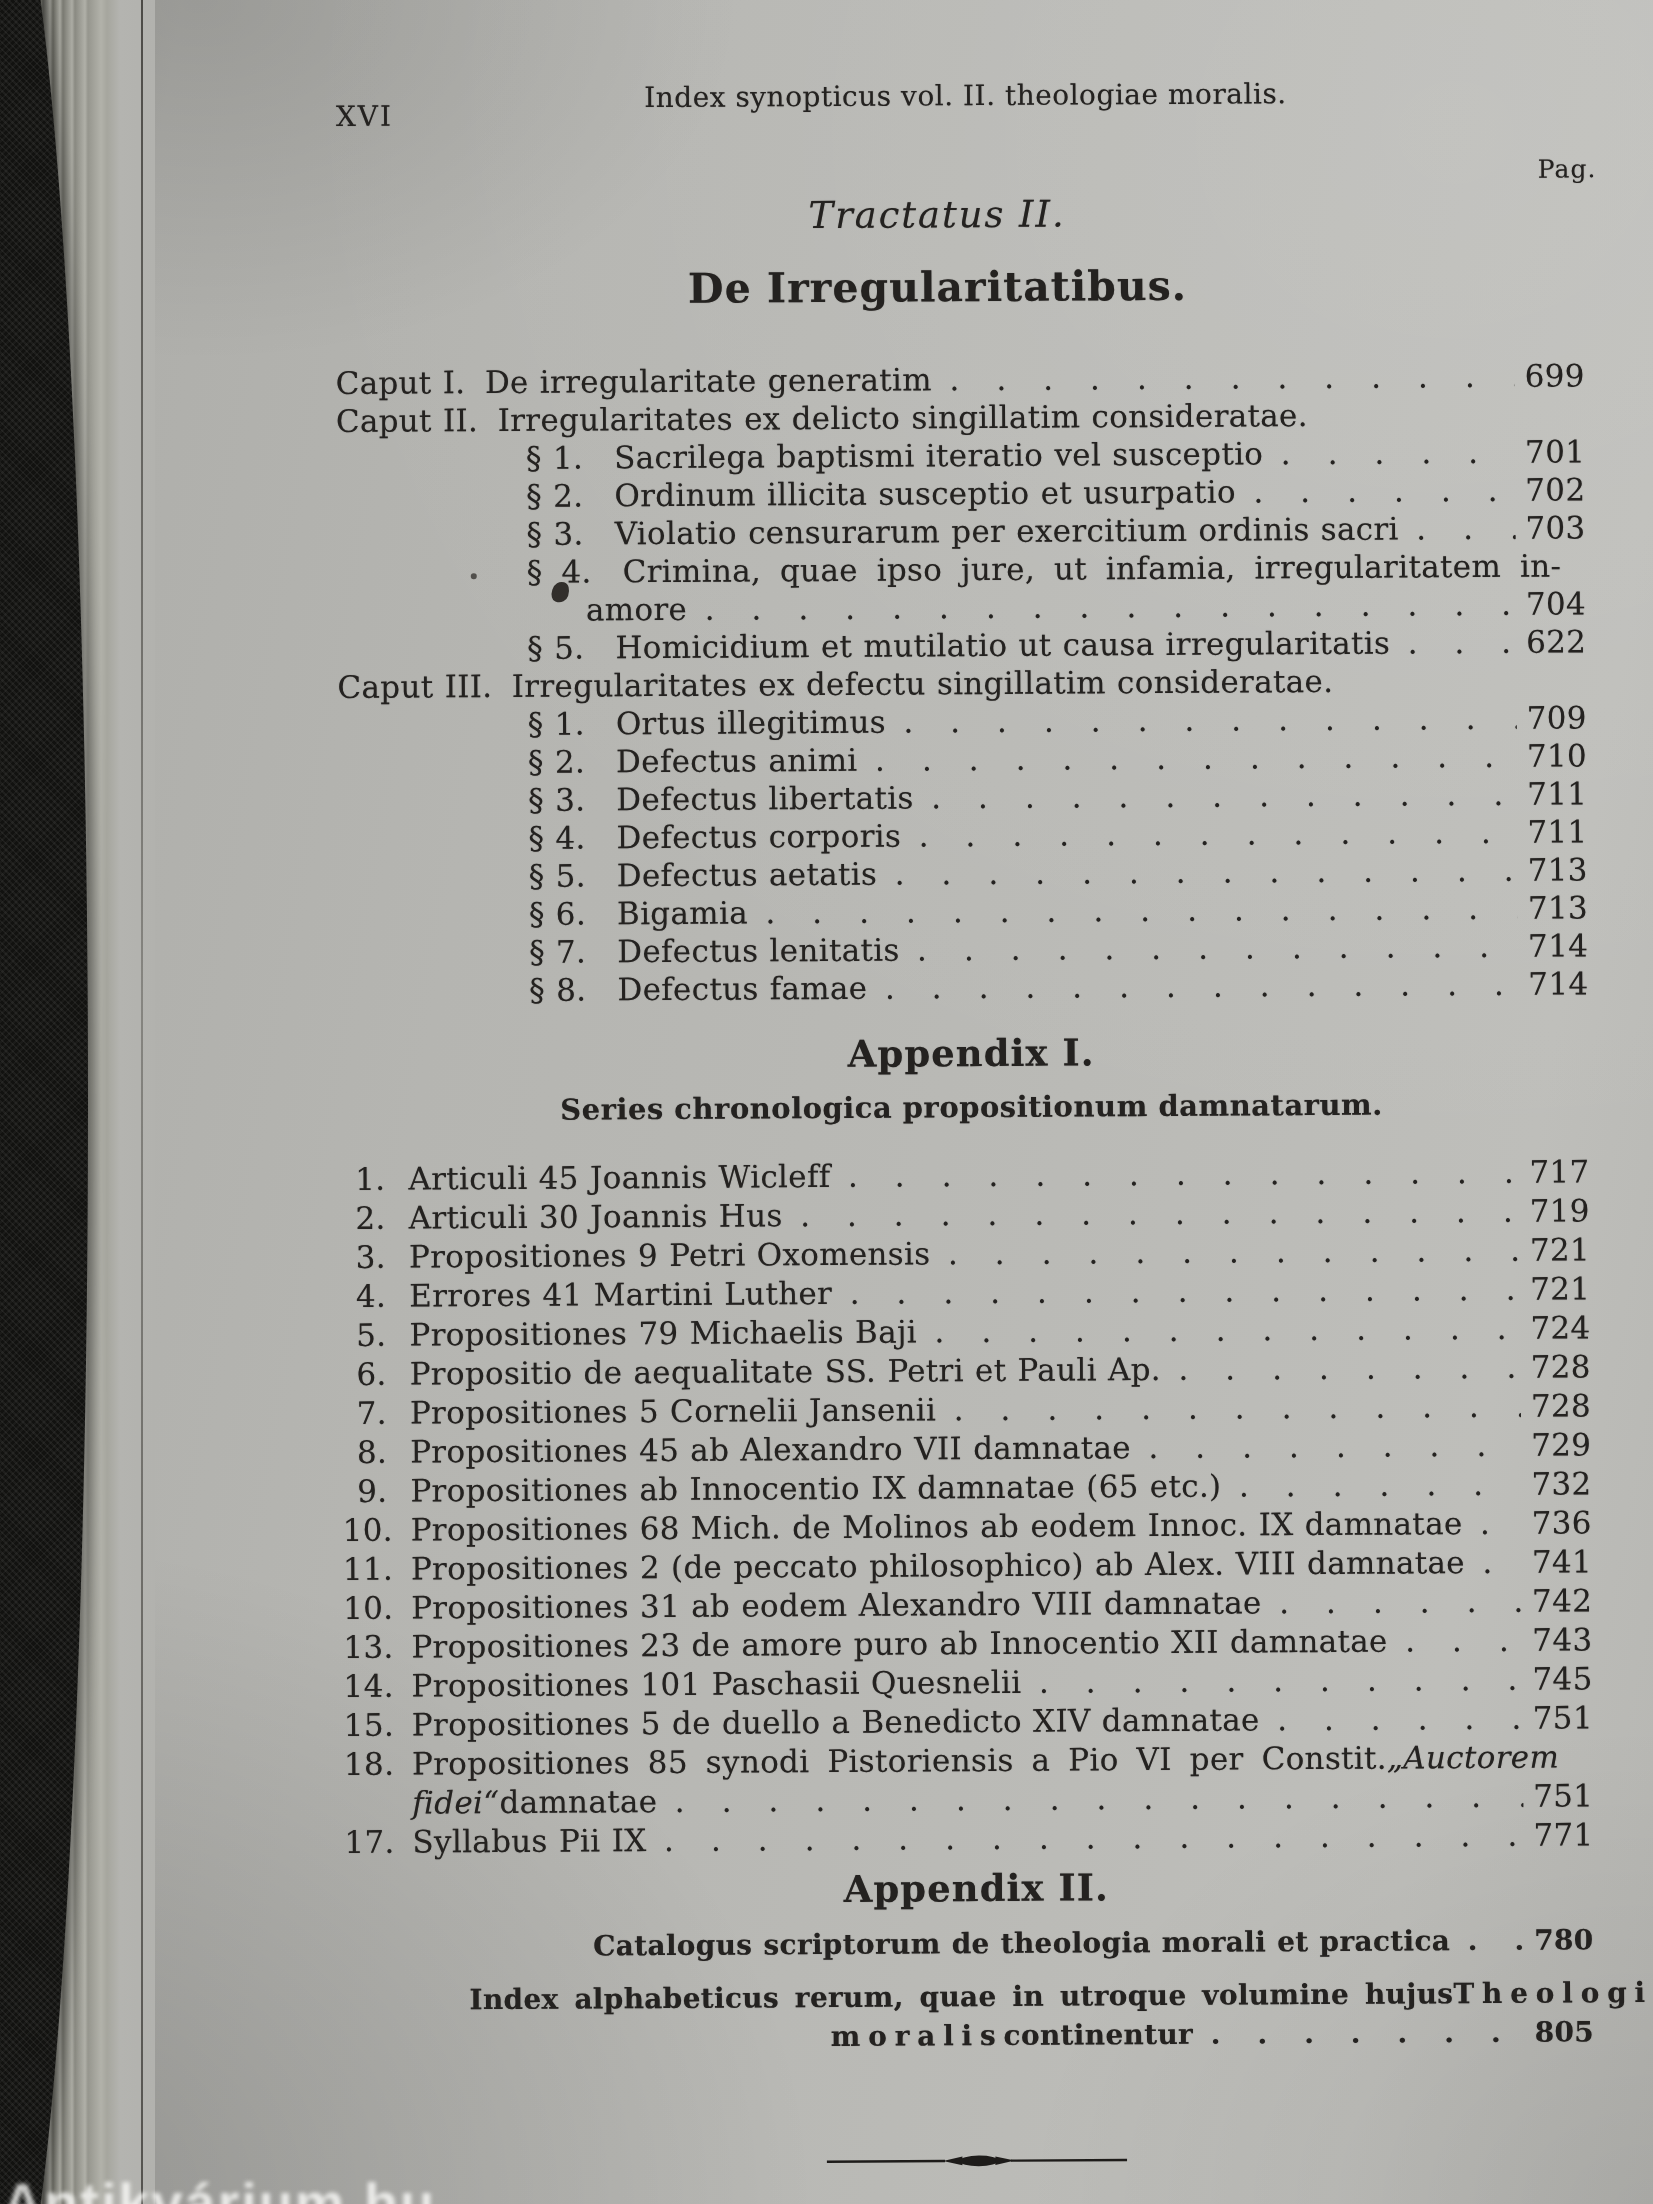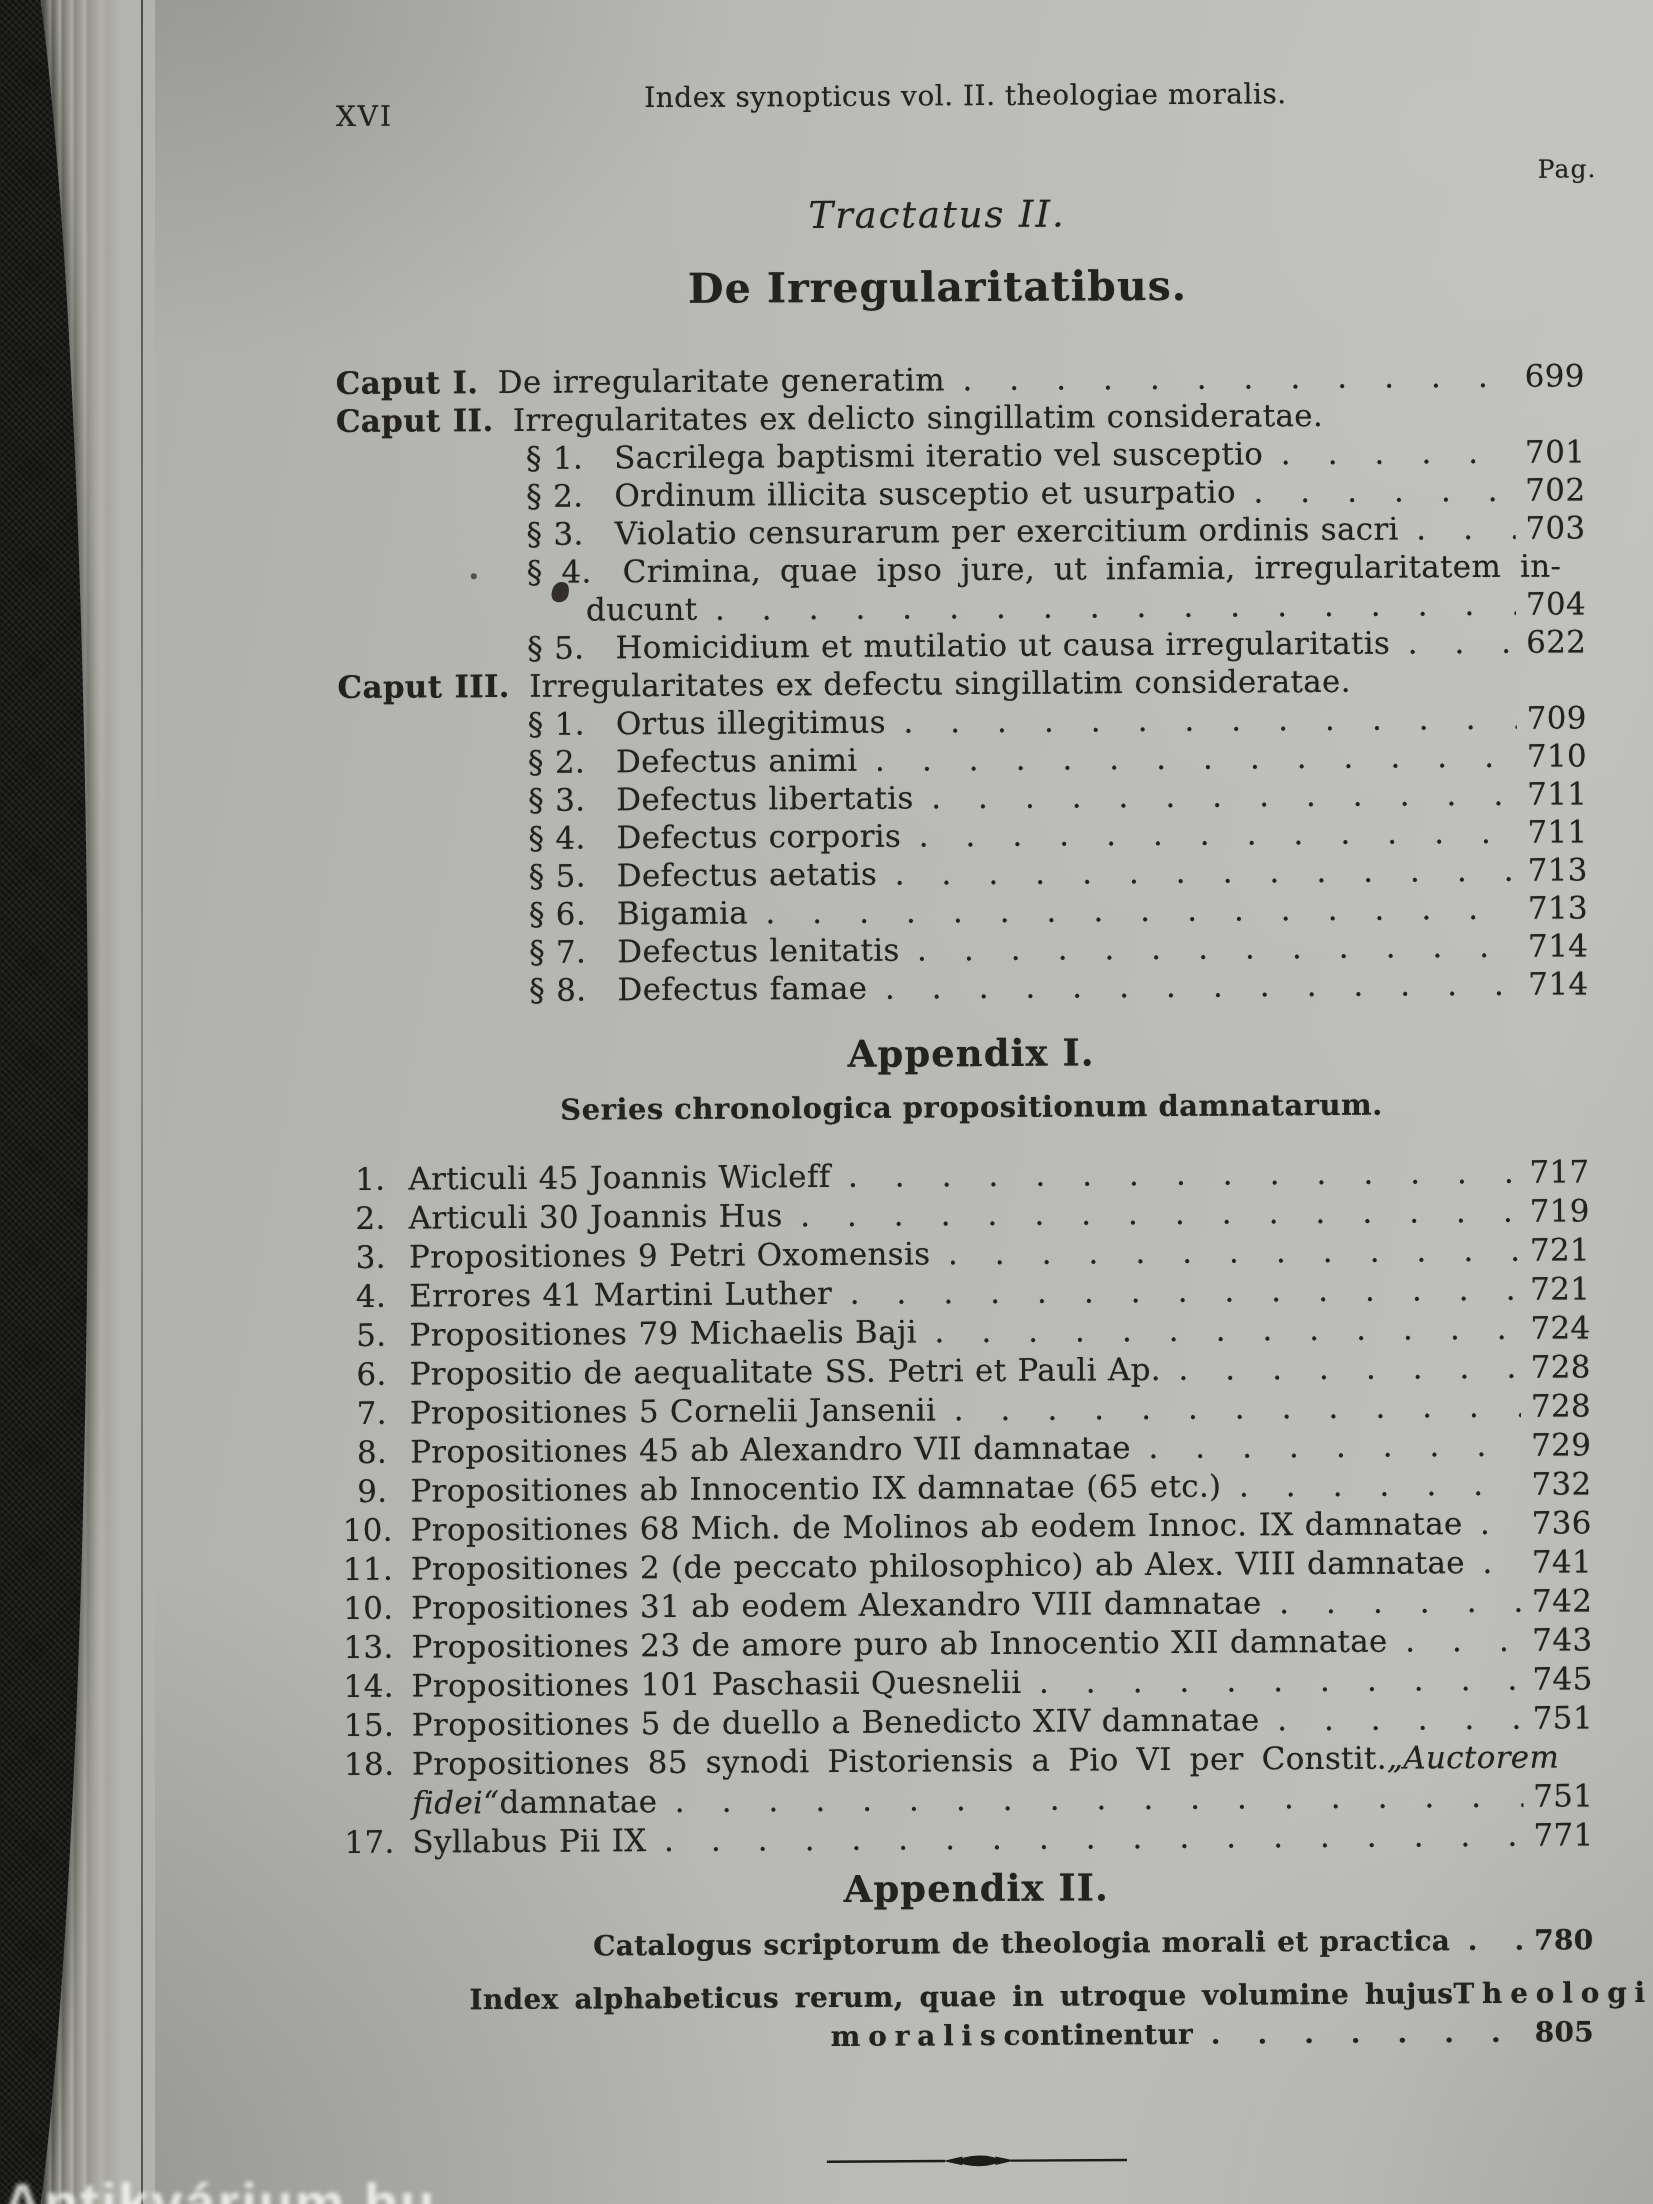--- a/index.html
+++ b/index.html
@@ -72,21 +72,21 @@
   .row{
     display:flex;align-items:baseline;
     line-height:38px;font-size:31px;
     letter-spacing:0.3px;word-spacing:1px;
     white-space:nowrap;
   }
   .toc2 .row{line-height:39px;}
   .lab:empty,.t:empty,.it:empty,.sp:empty{display:none;}
   .it{font-style:italic;}
   .sp{letter-spacing:7.8px;}
-  .row[data-lvl="caput"] .lab{margin-right:19.4px;font-weight:bold;}
+  .row[data-lvl="caput"] .lab{margin-right:19.4px;}
   .row[data-lvl^="sect"]{padding-left:190px;}
   .row[data-lvl^="sect"] .lab{margin-right:31px;}
   .row[data-lvl="sect-wide"]{word-spacing:8.7px;}
   .row[data-lvl="sect-cont"]{padding-left:249px;}
   .row[data-lvl^="item"] .lab{flex:none;width:45px;text-align:right;margin-right:23px;}
   .row[data-lvl="item-wide"]{word-spacing:7.8px;}
   .row[data-lvl="item-cont"]{padding-left:68px;}
   .row[data-lvl^="app2"]{font-weight:bold;font-size:28px;line-height:39px;}
   .row[data-lvl="app2"]{padding-left:248px;}
   .row[data-lvl="app2-wide"]{padding-left:124px;word-spacing:5.8px;margin-top:13.6px;}
@@ -177,21 +177,21 @@
         <div class="row" data-lvl="sect-wide">
           <span class="lab">§ 4.</span>
           <span class="t">Crimina, quae ipso jure, ut infamia, irregularitatem in-</span>
 
           <span class="dots"></span>
           <span class="pg"></span>
         </div>
 
         <div class="row" data-lvl="sect-cont" data-page="704">
 
-          <span class="t">ducunt</span>
+          <span class="t">amore</span>
 
           <span class="dots"></span>
           <span class="pg">704</span>
         </div>
 
         <div class="row" data-lvl="sect" data-page="705">
           <span class="lab">§ 5.</span>
           <span class="t">Homicidium et mutilatio ut causa irregularitatis</span>
 
           <span class="dots"></span>

